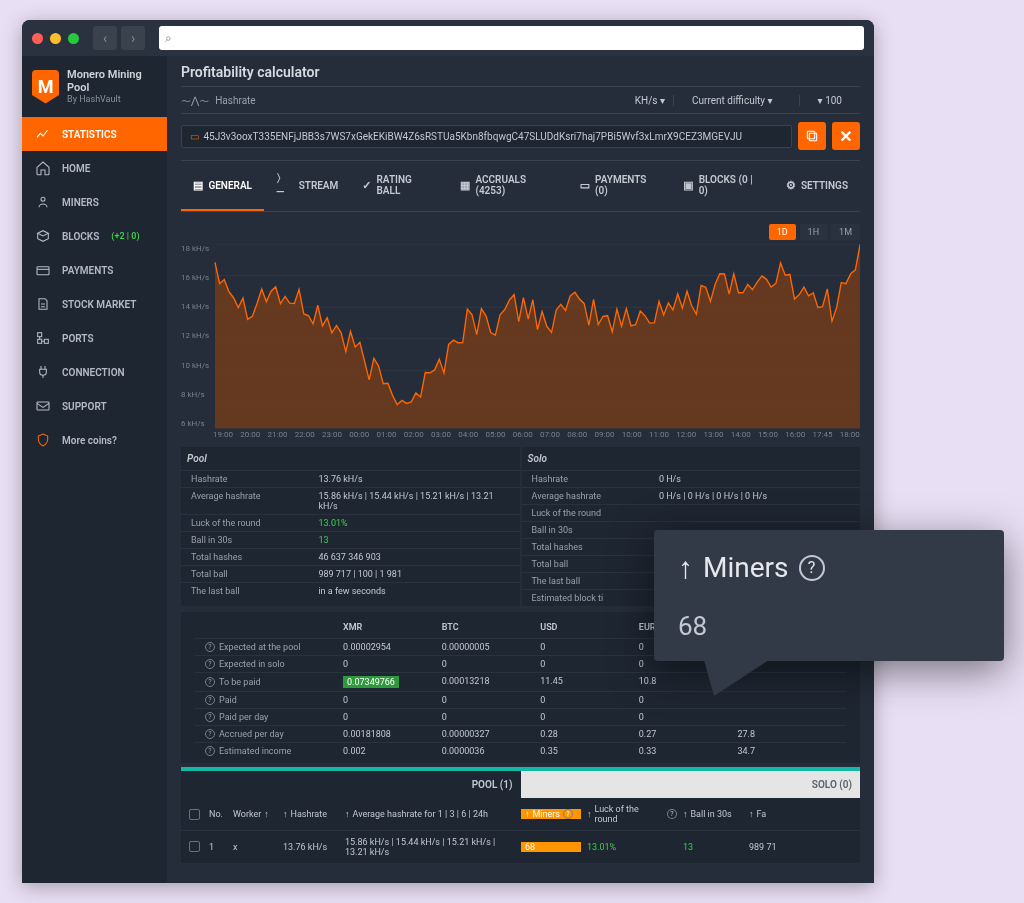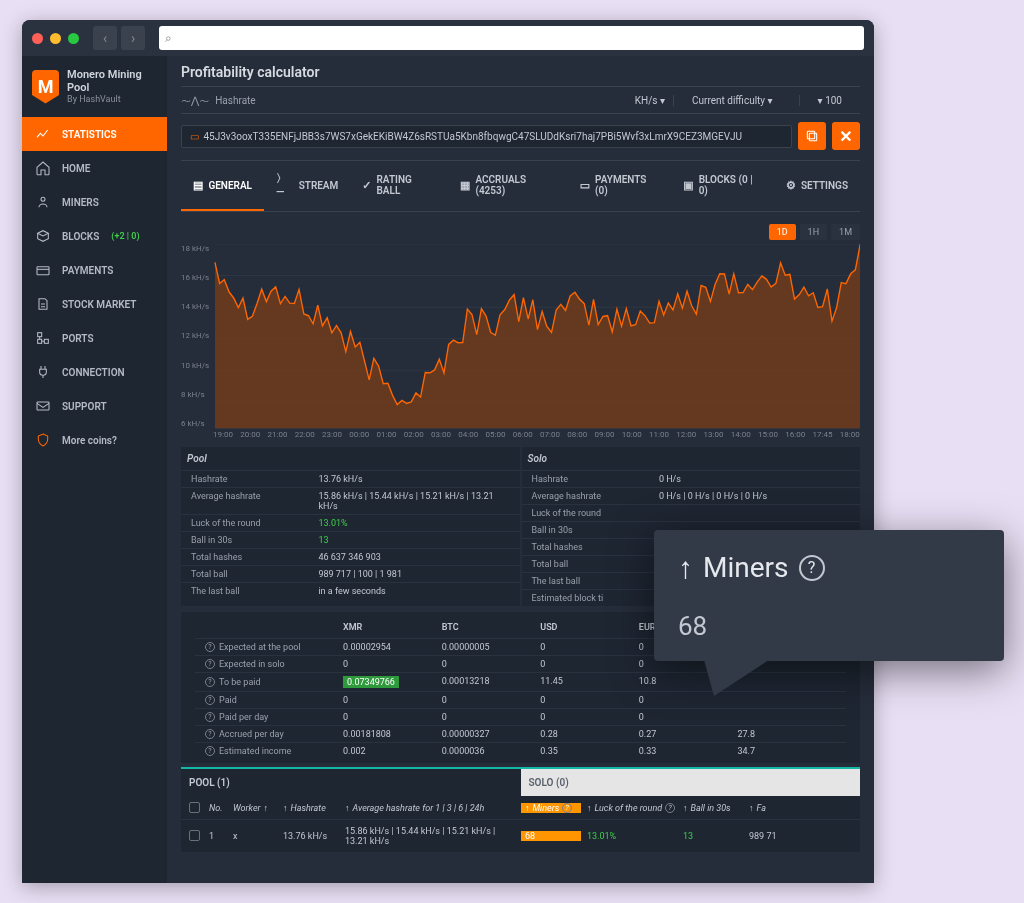--- a/index.html
+++ b/index.html
@@ -61,24 +61,24 @@
 .stat-val.green { color: #3fcf4a; }
 .earnings-table { padding: 4px 14px; background: #1e2632; margin: 2px 14px 0 14px; }
 .earn-head { display: flex; font-size: 9px; color: #c3c8d1; padding: 6px 10px; font-weight:600;}
 .earn-head > div:first-child { flex: 1.4; }
 .earn-head > div:not(:first-child) { flex: 1; }
 .earn-row { display: flex; font-size: 9px; color: #9aa1ad; padding: 3px 10px; border-top: 1px solid #2a3240; }
 .earn-row > div:first-child { flex: 1.4; display:flex; gap:4px; align-items:center;}
 .earn-row > div:not(:first-child) { flex: 1; color: #c3c8d1; }
 .hl-green { background: #2e9a3c; color: #fff !important; padding: 1px 4px; display: inline-block; }
 .workers-tabs { display: flex; margin: 4px 14px 0 14px; }
-.wtab { flex: 1; text-align: left; padding: 8px; font-size: 10px; font-weight: 600; color: #c3c8d1; background: #1e2632; border-top: 2px solid #14b8a6; }
+.wtab { flex: 1; text-align: right; padding: 8px; font-size: 10px; font-weight: 600; color: #c3c8d1; background: #1e2632; border-top: 4px solid #14b8a6; }
 .wtab.inactive { color: #5a616c; background: #e5e5e5; }
 .workers-table { margin: 0 14px; background: #1e2632; }
-.wt-head { display: flex; font-size: 9px; color: #c3c8d1; padding: 6px 8px; gap: 6px; align-items: center; font-style: italic; }
+.wt-head { display: flex; font-size: 9px; color: #c3c8d1; padding: 6px 8px; gap: 6px; align-items: center; }
 .wt-head > div { display: flex; align-items: center; gap: 3px; }
 .wt-row { display: flex; font-size: 9px; color: #c3c8d1; padding: 6px 8px; gap: 6px; border-top: 1px solid #2a3240; align-items: center; }
 .col-check { width: 14px; }
 .col-no { width: 18px; }
 .col-worker { width: 44px; }
 .col-hash { width: 56px; }
 .col-avg { width: 170px; }
 .col-miners { width: 60px; background: #ff9500; padding: 0 4px !important; }
 .col-luck { width: 90px; }
 .col-ball { width: 60px; }

